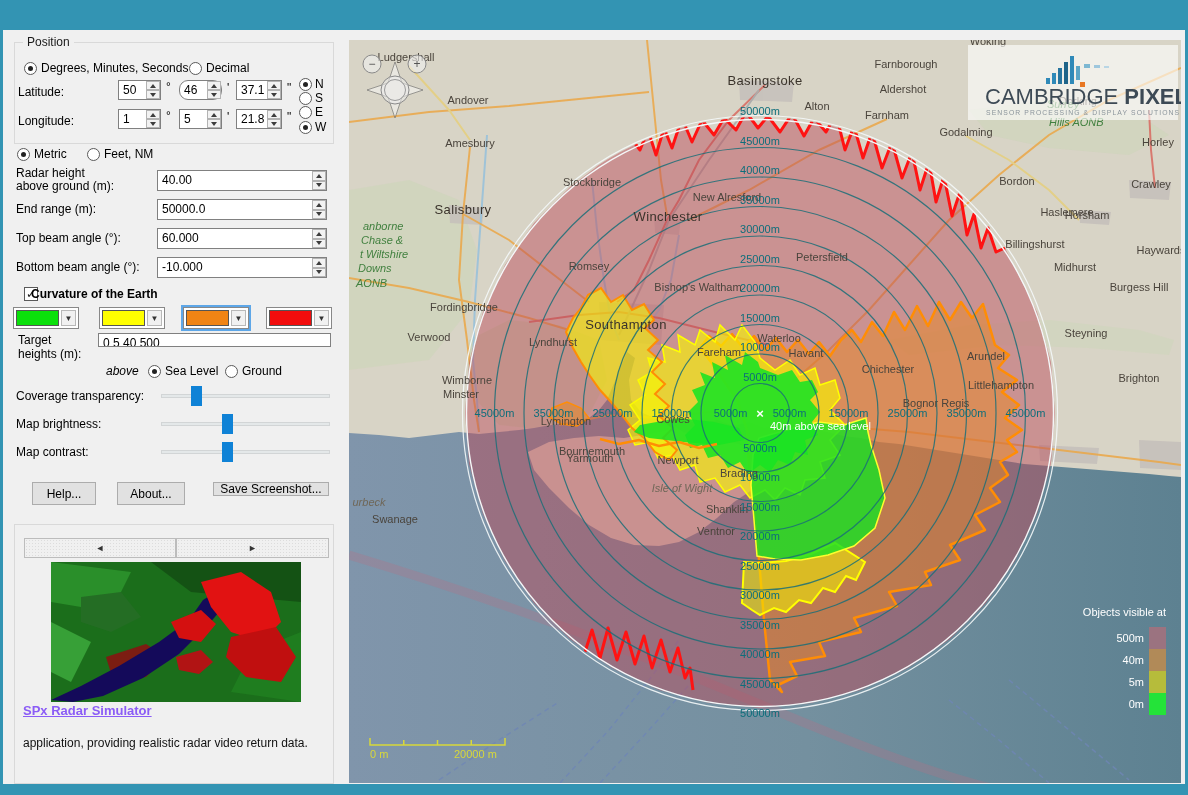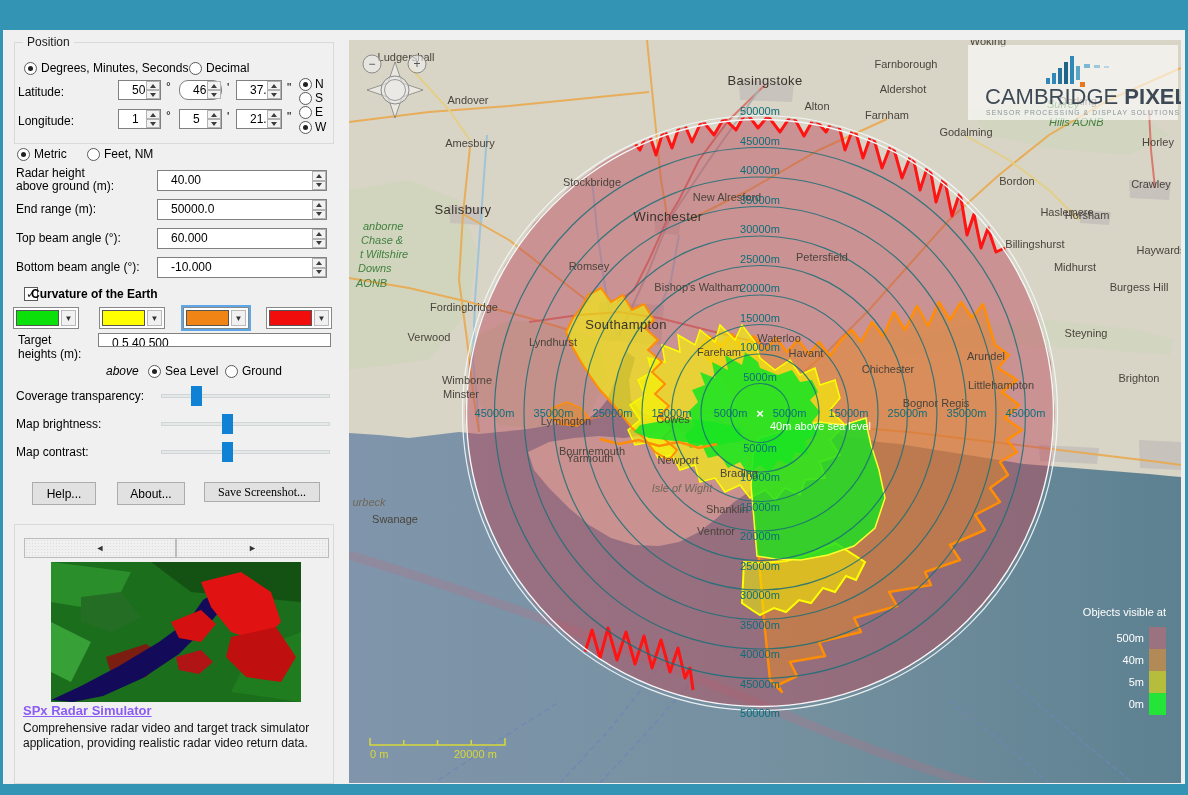--- a/index.html
+++ b/index.html
@@ -10,21 +10,21 @@
   #app-icon{position:absolute;left:10px;top:6px;width:18px;height:18px;}
   .win-btn{position:absolute;top:0;width:46px;height:30px;display:flex;align-items:center;justify-content:center;font-size:13px;color:#0a2530;cursor:default;}
   #btn-min{left:1048px;} #btn-max{left:1094px;} #btn-close{left:1140px;width:48px;}
   #client{position:absolute;left:3px;top:30px;width:1182px;height:754px;background:#f0f0f0;}
   .grp{position:absolute;border:1px solid #d9d9d9;}
   .grp-title{position:absolute;top:-8px;left:8px;background:#f0f0f0;padding:0 4px;font-size:12px;color:#1a1a1a;}
   .lab{position:absolute;font-size:12px;color:#000;white-space:pre;}
   .radio{position:absolute;width:13px;height:13px;border:1px solid #5a5a5a;border-radius:50%;background:#fff;}
   .radio.on::after{content:"";position:absolute;inset:3px;background:#222;border-radius:50%;}
   .chk{position:absolute;width:14px;height:14px;border:1px solid #5a5a5a;background:#fff;font-size:12px;line-height:13px;text-align:center;color:#222;}
-  .numbox{position:absolute;background:#fff;border:1px solid #808080;display:flex;align-items:stretch;padding-left:9px;}
+  .numbox{position:absolute;background:#fff;border:1px solid #808080;display:flex;align-items:stretch;}
   .nval{flex:1;font-size:12px;padding:2px 0 0 4px;overflow:hidden;}
   .spin{width:14px;display:flex;flex-direction:column;}
   .spin i{flex:1;background:#f2f2f2;border:1px solid #b3b3b3;display:flex;align-items:center;justify-content:center;}
   .spin i.up::after{content:"";width:0;height:0;border:3px solid transparent;border-bottom:4px solid #3d3d3d;margin-top:-3px;}
   .spin i.dn::after{content:"";width:0;height:0;border:3px solid transparent;border-top:4px solid #3d3d3d;margin-bottom:-3px;}
   .combo{position:absolute;width:66px;height:22px;border:1px solid #888;background:#fff;display:flex;padding:2px;}
   .combo.focus{outline:2px solid #5ea7e8;}
   .combo .sw{flex:1;border:1px solid #555;}
   .combo .arr{width:15px;margin-left:2px;background:#f1f1f1;border:1px solid #b9b9b9;display:flex;align-items:center;justify-content:center;font-size:8px;color:#333;}
   .slider{position:absolute;width:169px;height:20px;}
@@ -207,42 +207,42 @@
         <div class="thumb" style="left: calc(39% - 5px);"></div>
       </div>
     <span class="lab" style="left:13px;top:415px;">Map contrast:</span>
     <div class="slider" style="left:158px;top:412px;">
         <div class="track"></div>
         <div class="thumb" style="left: calc(39% - 5px);"></div>
       </div>
 
     <div class="btn" style="left:29px;top:452px;width:64px;height:23px;">Help...</div>
     <div class="btn" style="left:114px;top:452px;width:68px;height:23px;">About...</div>
-    <div class="btn" style="left:201px;top:452px;width:116px;height:20px;font-family:Liberation Serif, serif;">Save Screenshot...</div>
+    <div class="btn" style="left:210px;top:452px;width:116px;height:14px;">Save Screenshot...</div>
 
     <div class="grp" style="left:11px;top:494px;width:320px;height:260px;"></div>
     <div class="navbtn" style="left:21px;top:508px;width:152px;">◄</div>
     <div class="navbtn" style="left:173px;top:508px;width:153px;">►</div>
     <svg style="position:absolute;left:48px;top:532px;" width="250" height="140">
       <rect width="250" height="140" fill="#1b6e1b"></rect>
       <polygon points="0,0 80,10 60,50 0,40" fill="#2a8f2a"></polygon>
       <polygon points="100,0 250,0 250,40 140,30" fill="#145214"></polygon>
       <polygon points="0,60 40,80 20,120 0,110" fill="#37a037"></polygon>
       <polygon points="200,90 250,70 250,140 180,130" fill="#1f7d1f"></polygon>
       <polygon points="30,35 70,30 90,55 60,70 30,60" fill="#246d24"></polygon>
       <polygon points="55,95 95,82 115,95 95,115 62,118" fill="#7c1d12"></polygon>
       <polygon points="0,138 30,124 68,104 108,80 138,58 152,38 168,28 178,38 158,62 128,92 92,116 52,134 22,140" fill="#140a5a"></polygon>
       <polygon points="150,20 190,10 220,30 230,60 210,80 180,70 160,45" fill="#e11212"></polygon>
       <polygon points="180,75 225,65 245,95 230,120 195,115 175,95" fill="#c00f0f"></polygon>
       <polygon points="120,60 150,48 165,62 150,80 128,76" fill="#d41010"></polygon>
       <polygon points="125,95 150,88 162,100 148,112 128,108" fill="#b11414"></polygon>
     </svg>
     <a id="promo-link" href="#">SPx Radar Simulator</a>
     <div id="promo-desc">
-      <span>Comprehensive radar video and target track simulator</span><br>
+      <br>
       <span>application, providing realistic radar video return data.</span>
     </div>
 
     <div id="map-wrap">
       <svg id="mapsvg" width="832" height="743" viewBox="0 0 832 743">
         <defs>
           <linearGradient id="seag" x1="0" y1="0" x2="1" y2="0">
             <stop offset="0" stop-color="#8095ab"></stop>
               <stop offset=".55" stop-color="#74909f"></stop>
               <stop offset="1" stop-color="#5d8191"></stop>

